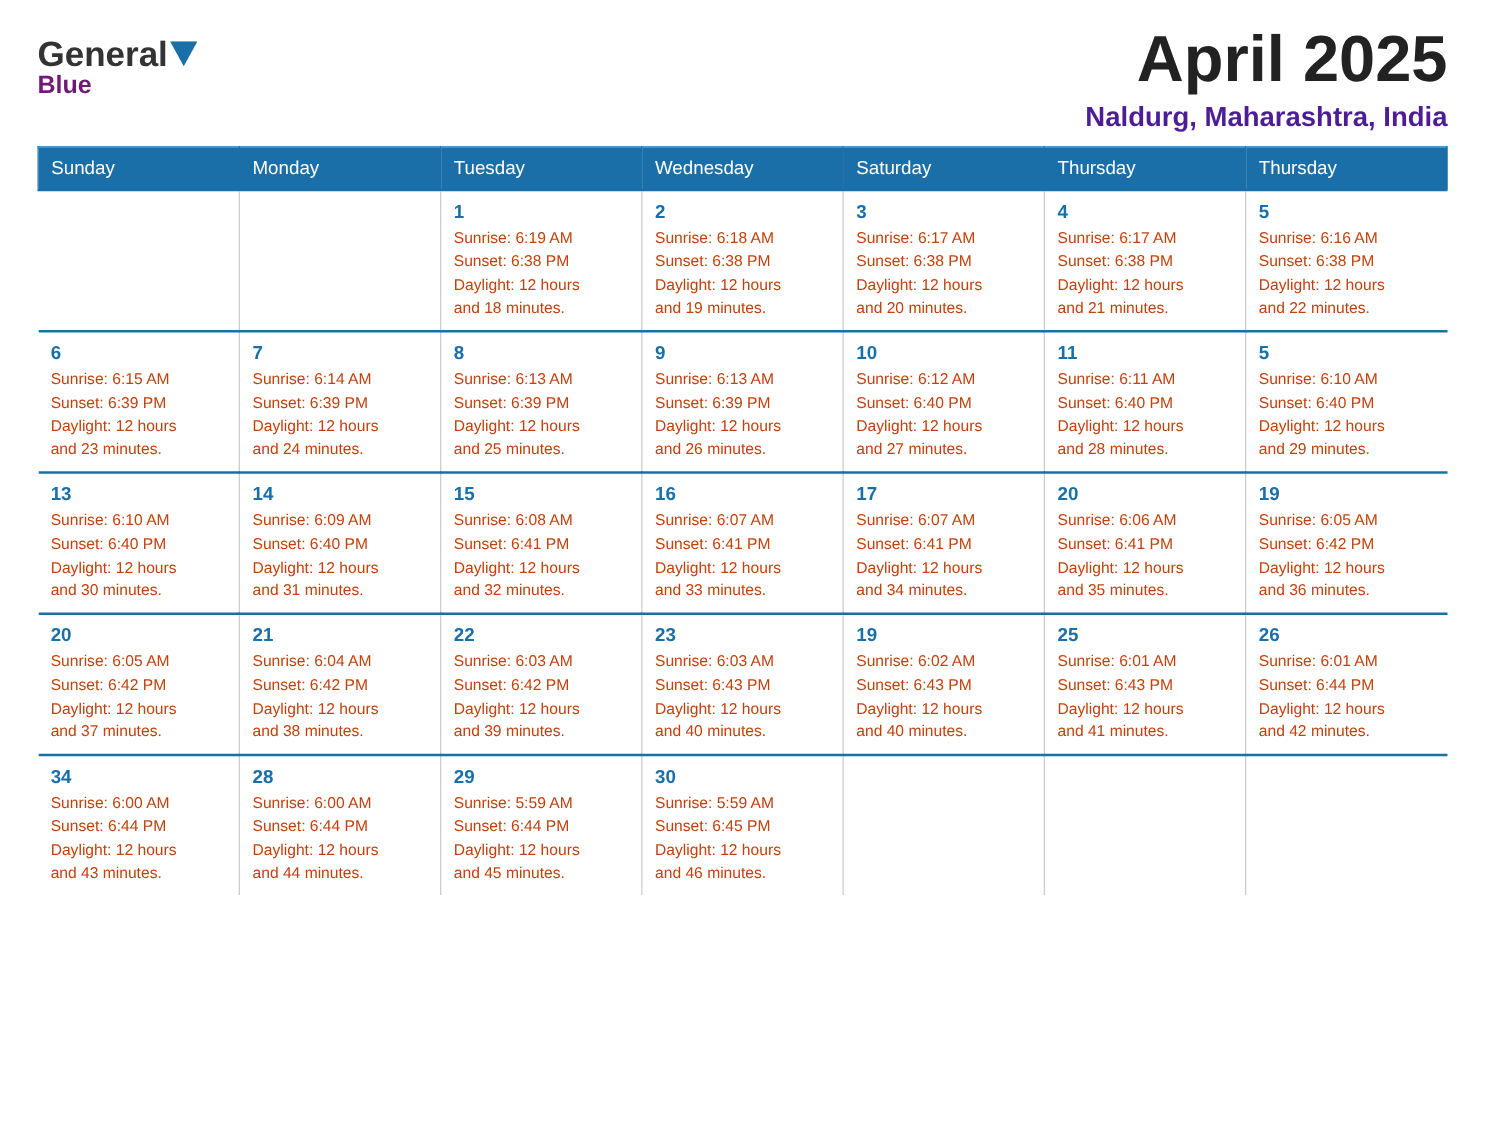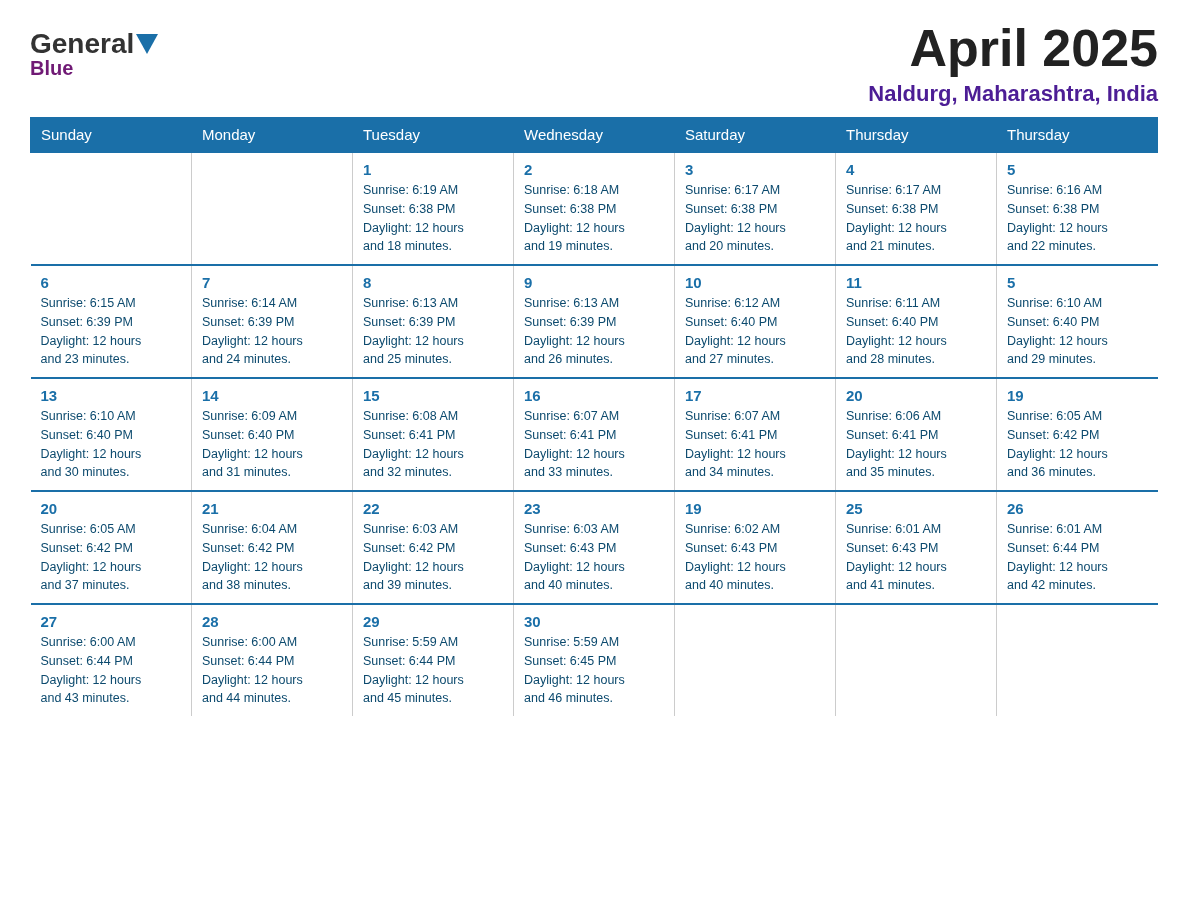--- a/index.html
+++ b/index.html
@@ -79,21 +79,21 @@
     }
     .day-number {
       font-size: 15px;
       font-weight: bold;
       color: #1a6fa8;
       display: block;
       margin-bottom: 3px;
     }
     .day-info {
       font-size: 12.5px;
-      color: #0c4a6e;
+      color: #c2410c;
       line-height: 1.5;
     }
     .empty-cell {
       background: #fff;
     }
   </style>
 </head>
 <body>
 
 <div class="header">
@@ -240,21 +240,21 @@
           <span class="day-number">25</span>
           <div class="day-info">Sunrise: 6:01 AM<br>Sunset: 6:43 PM<br>Daylight: 12 hours<br>and 41 minutes.</div>
         </td>
         <td>
           <span class="day-number">26</span>
           <div class="day-info">Sunrise: 6:01 AM<br>Sunset: 6:44 PM<br>Daylight: 12 hours<br>and 42 minutes.</div>
         </td>
       </tr>
       <tr>
         <td>
-          <span class="day-number">27</span>
+          <span class="day-number">34</span>
           <div class="day-info">Sunrise: 6:00 AM<br>Sunset: 6:44 PM<br>Daylight: 12 hours<br>and 43 minutes.</div>
         </td>
         <td>
           <span class="day-number">28</span>
           <div class="day-info">Sunrise: 6:00 AM<br>Sunset: 6:44 PM<br>Daylight: 12 hours<br>and 44 minutes.</div>
         </td>
         <td>
           <span class="day-number">29</span>
           <div class="day-info">Sunrise: 5:59 AM<br>Sunset: 6:44 PM<br>Daylight: 12 hours<br>and 45 minutes.</div>
         </td>

